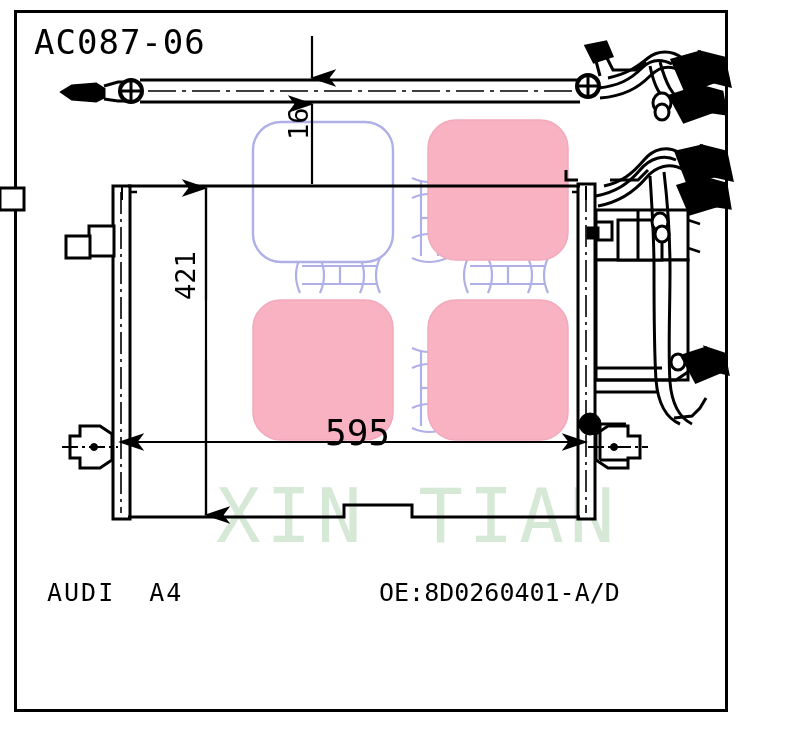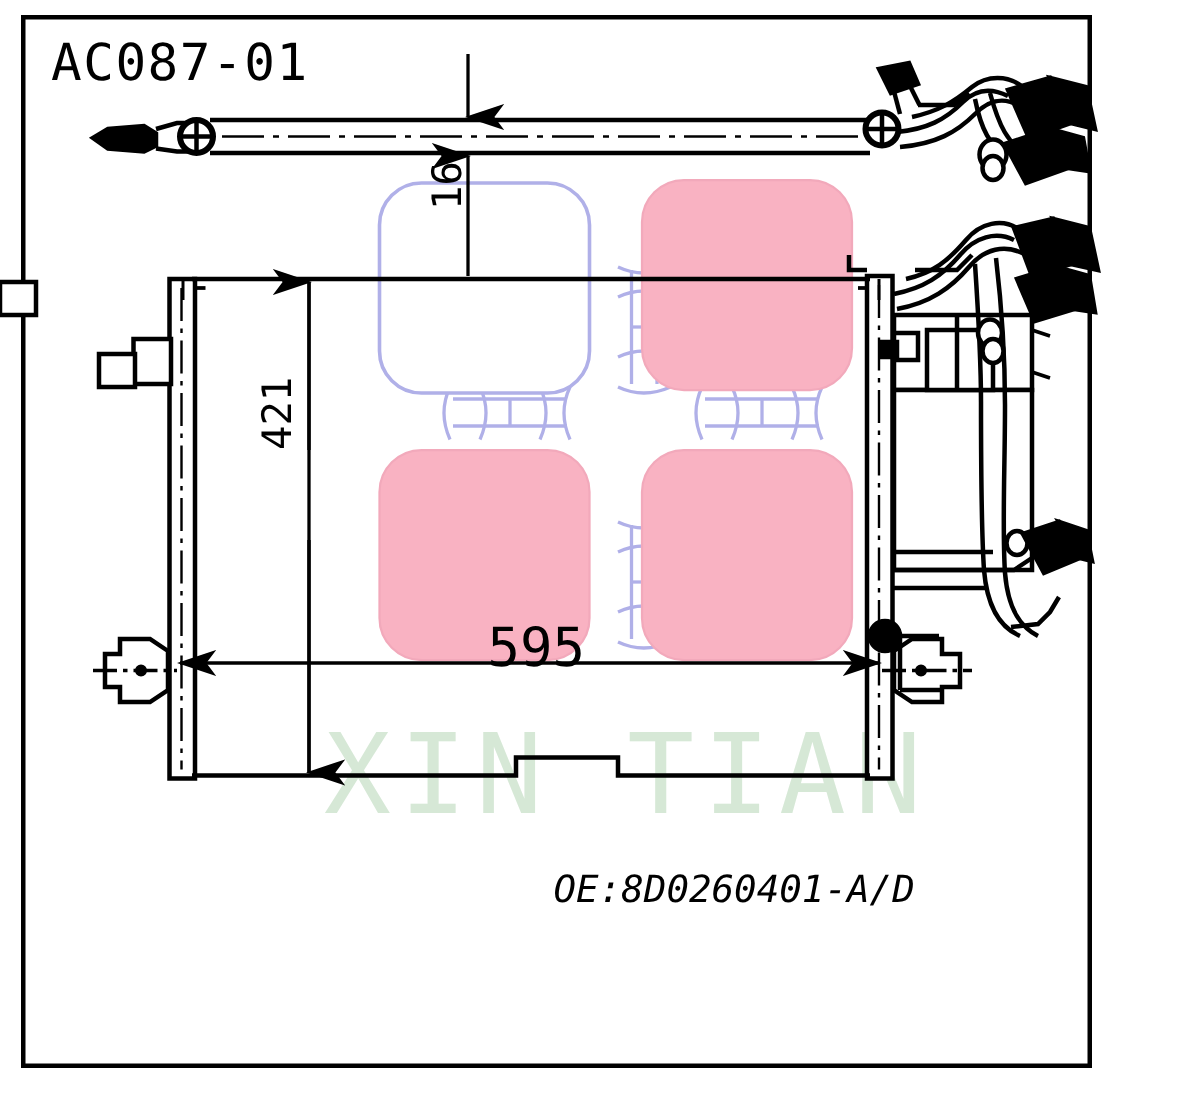--- a/index.html
+++ b/index.html
@@ -2,21 +2,21 @@
 <html><head>
 <meta charset="utf-8">
 <style>
   html,body{margin:0;padding:0;background:#ffffff;}
   body{width:798px;height:735px;font-family:"DejaVu Sans Mono","Liberation Mono",monospace;}
   #root{position:relative;width:798px;height:735px;overflow:hidden;background:#fff;}
   #frame{position:absolute;left:14px;top:10px;width:714px;height:702px;border:3px solid #000;box-sizing:border-box;background:transparent;}
   .txt{position:absolute;color:#000;white-space:pre;}
   #title{left:34px;top:22px;font-size:34px;letter-spacing:1px;}
   #audi{left:47px;top:578px;font-size:25px;letter-spacing:2px;}
-  #oe{left:369px;top:578px;font-size:25px;letter-spacing:0px;font-style:italic;}
+  #oe{left:379px;top:578px;font-size:25px;letter-spacing:0px;}
   #dim-w{left:325px;top:412px;font-size:36px;}
   #dim-h{left:170px;top:300px;font-size:27px;transform:rotate(-90deg);transform-origin:left top;}
   #dim-t{left:283px;top:140px;font-size:27px;transform:rotate(-90deg);transform-origin:left top;}
   svg{position:absolute;left:0;top:0;}
   .wm{fill:#d6e8d6;font-family:"DejaVu Sans Mono","Liberation Mono",monospace;font-size:74px;letter-spacing:6px;}
 </style>
 </head>
 <body>
 
 <div id="root">
@@ -211,22 +211,23 @@
       <line x1="206" y1="360" x2="206" y2="515" stroke-width="2.2" marker-end="url(#arrDn)"></line>
       <line x1="206" y1="188" x2="206" y2="515" stroke-width="2.2"></line>
 
       <line x1="120" y1="442" x2="586" y2="442" stroke-width="2.2" marker-start="url(#arrL)" marker-end="url(#arrR)"></line>
 
       <line x1="122" y1="186" x2="122" y2="200" stroke-width="2"></line>
       <line x1="586" y1="186" x2="586" y2="200" stroke-width="2"></line>
     </g>
   </svg>
 
-  <div class="txt" id="title">AC087-01</div>
-
+  <div class="txt" id="title">AC087-06</div>
+
+  <div class="txt" id="audi">AUDI  A4</div>
 
   <div class="txt" id="oe">OE:8D0260401-A/D</div>
 
   <div class="txt" id="dim-w">595</div>
 
   <div class="txt" id="dim-h">421</div>
 
   <div class="txt" id="dim-t">16</div>
 
 </div>

